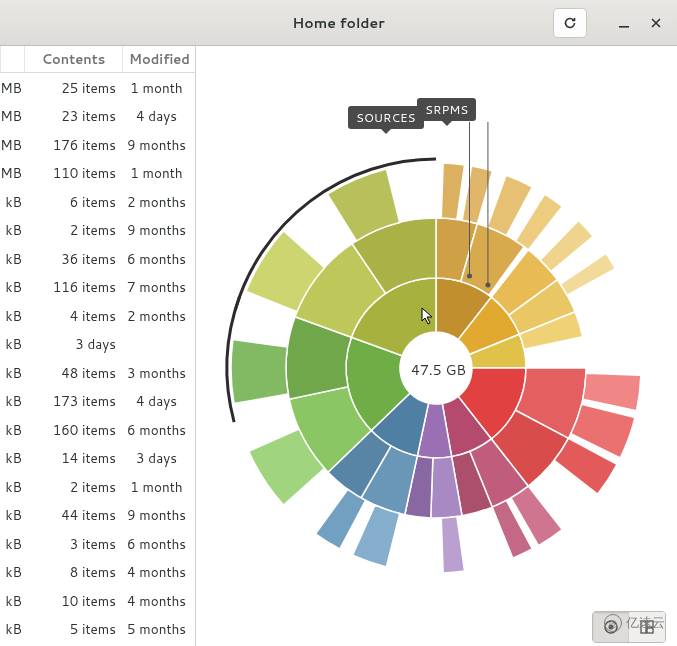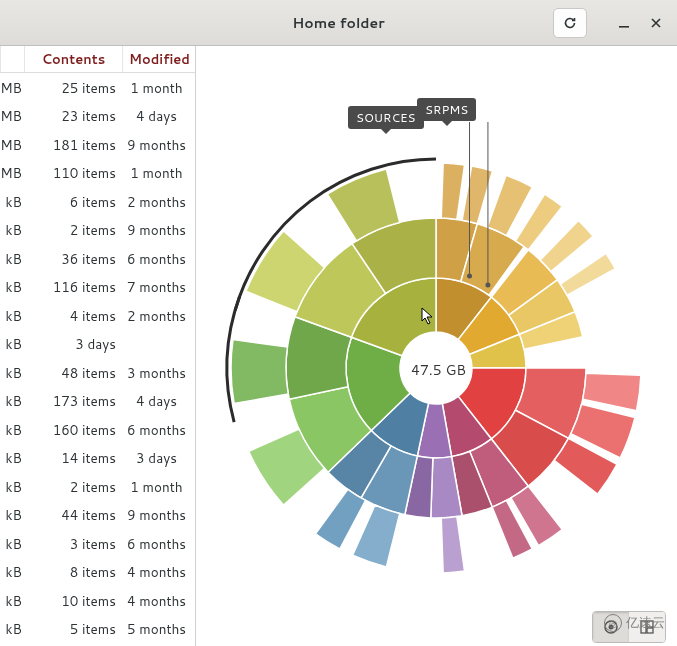--- a/index.html
+++ b/index.html
@@ -68,21 +68,21 @@
     }
     .header-row {
       display: grid;
       grid-template-columns: 24px 98px 74px;
       border-bottom: 1px solid #dcdcdc;
       height: 27px;
     }
     .header-cell {
       font-size: 13px;
       font-weight: 700;
-      color: #7f1d1d;
+      color: #737373;
       padding: 4px 6px;
       border-left: 1px solid #e6e6e6;
       text-align: center;
     }
     .rows {
       flex: 1;
       overflow: hidden;
     }
     .row {
       display: grid;
@@ -218,21 +218,21 @@
           <span>25 items</span>
           <span>1 month</span>
         </div>
         <div class="row">
           <span>MB</span>
           <span>23 items</span>
           <span>4 days</span>
         </div>
         <div class="row">
           <span>MB</span>
-          <span>181 items</span>
+          <span>176 items</span>
           <span>9 months</span>
         </div>
         <div class="row">
           <span>MB</span>
           <span>110 items</span>
           <span>1 month</span>
         </div>
         <div class="row">
           <span>kB</span>
           <span>6 items</span>

